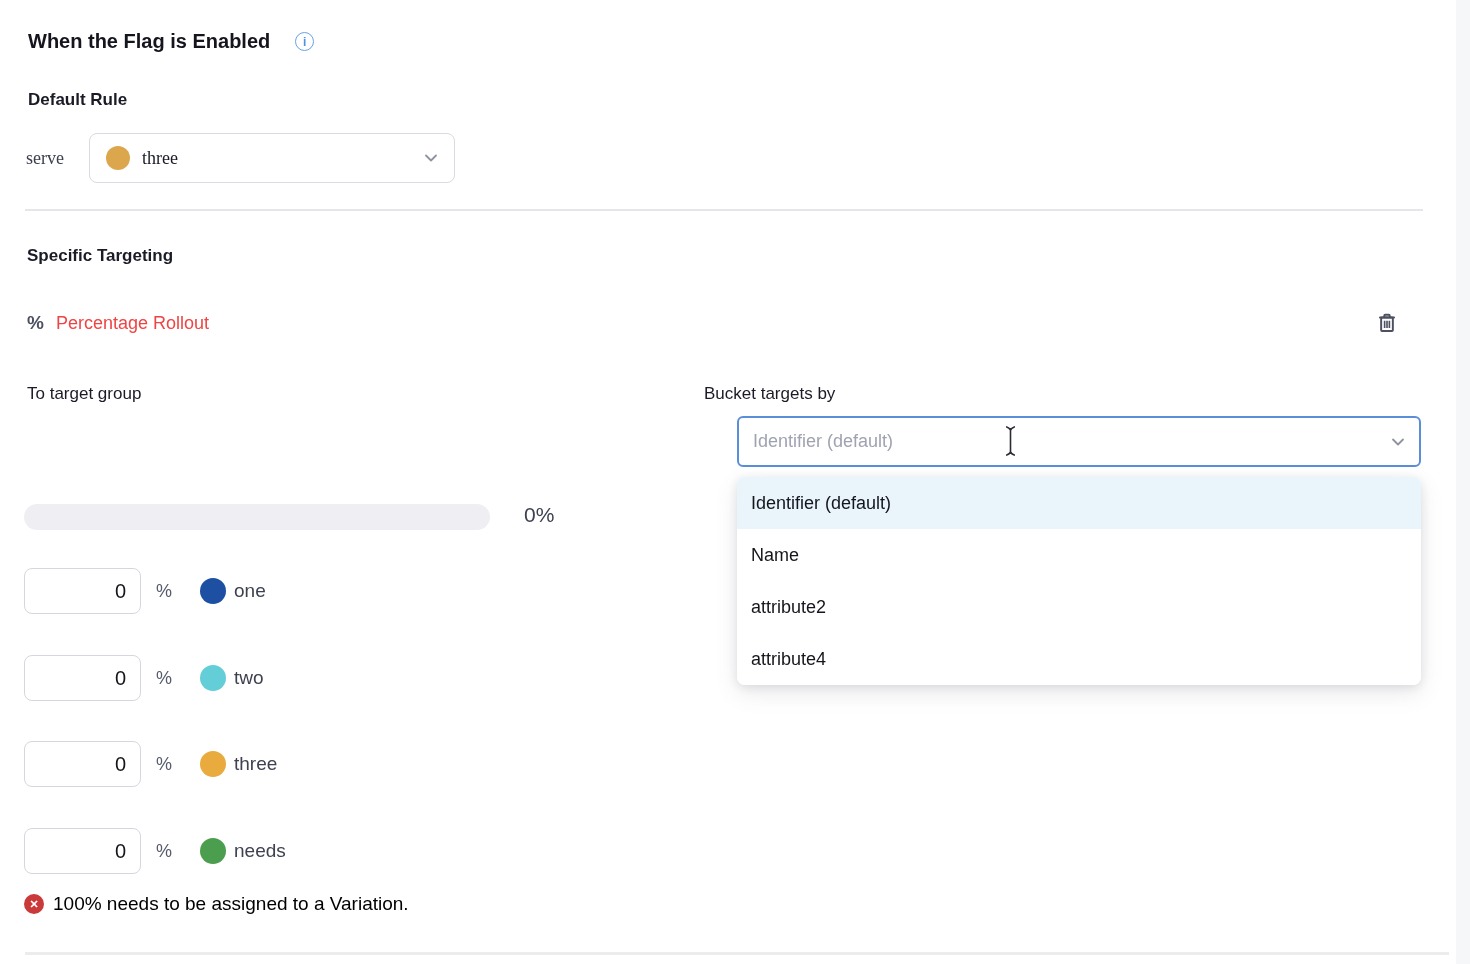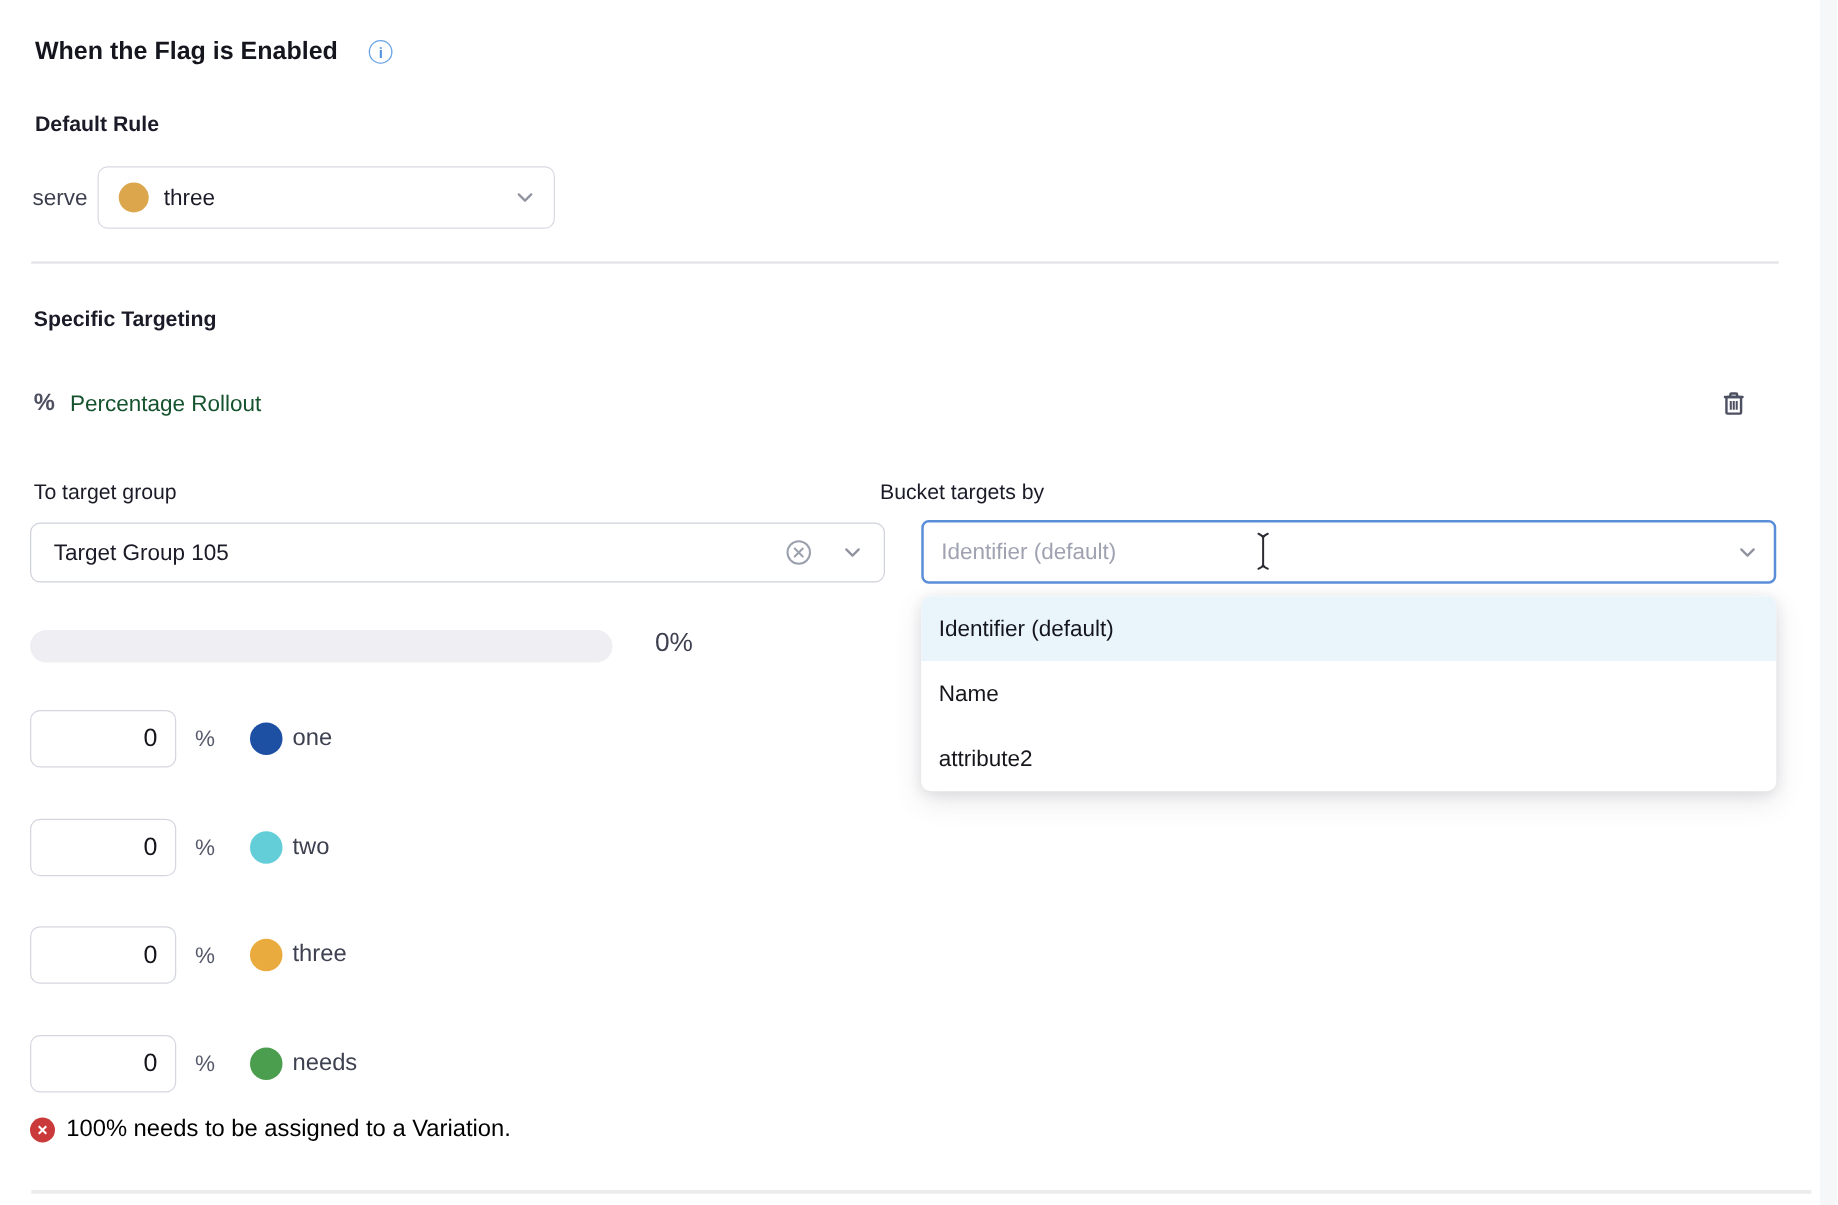--- a/index.html
+++ b/index.html
@@ -7,34 +7,34 @@
   .page { position:relative; width:1470px; height:964px; background:#ffffff; overflow:hidden; color:#1b1b28; }
   .right-edge { position:absolute; left:1456px; top:0; width:14px; height:964px; background:#f6f7f9; }
 
   .heading { position:absolute; left:28px; top:30px; font-size:20px; font-weight:700; color:#15151e; display:flex; align-items:center; gap:25px; }
   .info-icon { display:inline-flex; width:19px; height:19px; border:1.6px solid #69a1e6; border-radius:50%; color:#4e92e3; font-size:12px; font-weight:700; align-items:center; justify-content:center; font-style:normal; }
 
   .section-label { position:absolute; font-size:17px; font-weight:700; color:#1b1b28; }
   .lbl-default-rule { left:28px; top:90px; }
   .lbl-specific-targeting { left:27px; top:246px; }
 
-  .serve-row { position:absolute; left:26px; top:133px; height:50px; display:flex; align-items:center; gap:8px; }
+  .serve-row { position:absolute; left:26px; top:133px; height:50px; display:flex; align-items:center; gap:25px;font-family:Liberation Serif, serif; }
   .serve-label { font-size:18px; color:#3c3f4e; }
   .select-box { position:relative; width:366px; height:50px; background:#fff; border:1px solid #d9dae3; border-radius:8px; display:flex; align-items:center; padding:0 16px; cursor:pointer; }
   .var-dot { width:24px; height:24px; border-radius:50%; flex:0 0 auto; }
   .select-box .sel-text { margin-left:12px; font-size:18px; color:#1b1b28; }
   .chev { position:absolute; right:14px; top:50%; transform:translateY(-50%); width:18px; height:18px; }
 
   .divider { position:absolute; background:#e6e6ea; height:2px; }
   .divider-top { left:25px; top:209px; width:1398px; }
   .divider-bottom { left:25px; top:952px; width:1424px; height:3px; background:#ececef; }
 
   .rollout-header { position:absolute; left:27px; top:312px; display:flex; align-items:center; gap:12px; }
   .pct-icon { font-size:19px; font-weight:700; color:#4d5060; }
-  .rollout-title { font-size:18px; font-weight:500; color:#14532d; }
+  .rollout-title { font-size:18px; font-weight:500; color:#ef4444; }
   .trash-btn { position:absolute; left:1371px; top:308px; width:32px; height:32px; border:none; background:transparent; display:flex; align-items:center; justify-content:center; cursor:pointer; }
 
   .field-label { position:absolute; top:384px; font-size:17px; color:#1b1b28; }
   .lbl-target-group { left:27px; }
   .lbl-bucket-by { left:704px; }
 
   .tg-select { position:absolute; left:24px; top:418px; width:684px; height:48px; background:#fff; border:1px solid #d0d2dc; border-radius:8px; display:flex; align-items:center; padding:0 18px; cursor:pointer; }
   .tg-select .sel-text { font-size:18px; color:#1b1b28; }
   .tg-clear { position:absolute; right:56px; top:50%; transform:translateY(-50%); width:24px; height:24px; cursor:pointer; }
   .tg-select .chev { right:16px; }
@@ -108,34 +108,20 @@
         <path d="M9.5 7 V5.2 a0.8 0.8 0 0 1 0.8-0.8 h3.4 a0.8 0.8 0 0 1 0.8 0.8 V7"></path>
         <rect x="6.6" y="7" width="10.8" height="12.3" rx="0.8"></rect>
         <path d="M9.8 10 V16.5 M12 10 V16.5 M14.2 10 V16.5" stroke-width="1.5"></path>
       </svg>
     </span>
   </button>
 
   <div class="field-label lbl-target-group">To target group</div>
   <div class="field-label lbl-bucket-by">Bucket targets by</div>
 
-  <div class="tg-select">
-    <span class="sel-text">Target Group 105</span>
-    <span class="tg-clear">
-      <svg viewBox="0 0 24 24" width="24" height="24" fill="none" stroke="#9aa0ac" stroke-width="1.6">
-        <circle cx="12" cy="12" r="9"></circle>
-        <path d="M8.8 8.8 L15.2 15.2 M15.2 8.8 L8.8 15.2" stroke-linecap="round"></path>
-      </svg>
-    </span>
-    <span class="chev">
-      <svg viewBox="0 0 18 18" width="18" height="18">
-          <polyline points="4,6.5 9,11.5 14,6.5" fill="none" stroke="#8f93a0" stroke-width="1.8" stroke-linecap="round" stroke-linejoin="round"></polyline>
-        </svg>
-    </span>
-  </div>
 
   <div class="bucket-input-wrap">
     <input class="bucket-input" type="text" value="" placeholder="Identifier (default)" style="">
     <span class="cursor-ibeam">
       <svg viewBox="0 0 16 36" width="15" height="34" fill="none" stroke="#2b2b33" stroke-width="1.7" stroke-linecap="round">
         <path d="M4 3 C6 3.6 7 4.6 8 6 C9 4.6 10 3.6 12 3"></path>
         <path d="M8 5 V31"></path>
         <path d="M4 33 C6 32.4 7 31.4 8 30 C9 31.4 10 32.4 12 33"></path>
       </svg>
     </span>
@@ -143,20 +129,21 @@
       <svg viewBox="0 0 18 18" width="18" height="18">
           <polyline points="4,6.5 9,11.5 14,6.5" fill="none" stroke="#8f93a0" stroke-width="1.8" stroke-linecap="round" stroke-linejoin="round"></polyline>
         </svg>
     </span>
   </div>
 
   <div class="dropdown-panel">
     <div class="dd-option highlighted">Identifier (default)</div>
     <div class="dd-option">Name</div>
     <div class="dd-option">attribute2</div>
+    <div class="dd-option">attribute4</div>
   </div>
 
   <div class="progress-track"></div>
   <div class="progress-label">0%</div>
 
   <div class="variation-row row-one">
     <input class="pct-input" type="text" value="0" style="">
     <span class="pct-sign">%</span>
     <span class="var-dot" style="background: rgb(29, 79, 163);"></span>
     <span class="var-name">one</span>

